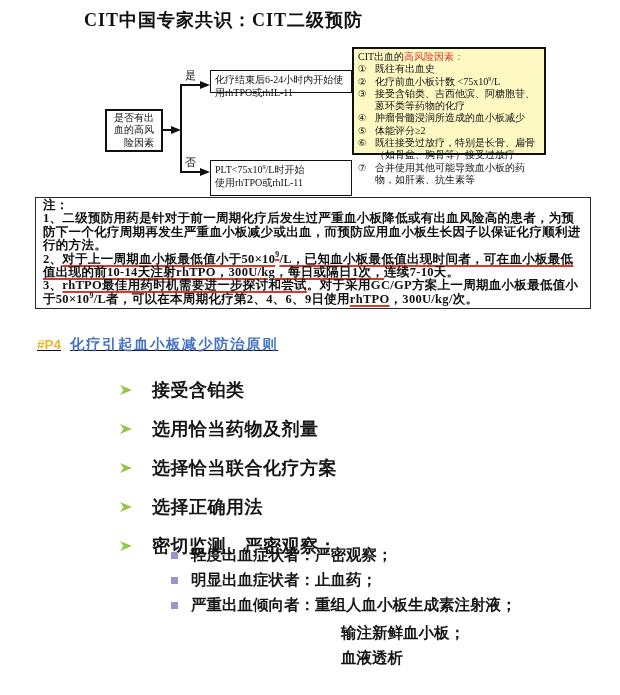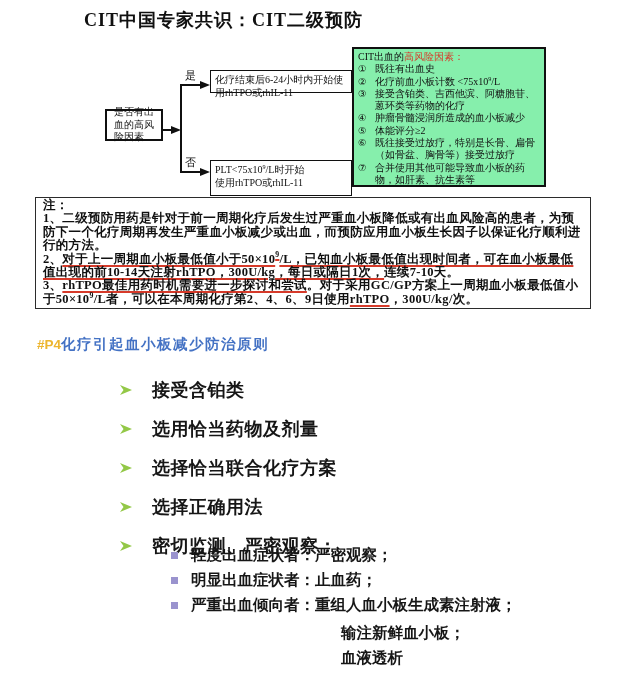--- a/index.html
+++ b/index.html
@@ -9,30 +9,30 @@
   
   .title{position:absolute;left:84px;top:9px;margin:0;
          font:bold 18px/22px "Liberation Serif","DejaVu Serif",serif;
          letter-spacing:1px;color:#101010;}
 
   
   .connectors{position:absolute;left:0;top:0;pointer-events:none;}
   .fbox{position:absolute;box-sizing:border-box;background:#fff;border:1.5px solid #101010;
         font:10px/12.6px "Liberation Serif","DejaVu Serif",serif;color:#101010;
         padding:3px 4px;white-space:pre-line;}
-  .decision{left:105px;top:109px;width:58px;height:32px;border-width:2.5px;
-            display:flex;align-items:center;justify-content:center;text-align:left;padding:1px;}
+  .decision{left:105px;top:109px;width:58px;height:43px;border-width:2.5px;
+            display:flex;align-items:center;justify-content:center;text-align:right;padding:1px;}
   .yesbox{left:210px;top:70px;width:142px;height:23px;}
   .nobox{left:210px;top:160px;width:142px;height:36px;}
   .flabel{position:absolute;font:11px/11px "Liberation Serif","DejaVu Serif",serif;color:#101010;}
   .flabel.yes{left:185px;top:70px;}
   .flabel.no{left:185px;top:157px;}
 
-  .riskbox{position:absolute;left:352px;top:47px;width:194px;height:140px;box-sizing:border-box;
-           border:2px solid #101010;padding:2px 4px;background:#86efac;
+  .riskbox{position:absolute;left:352px;top:47px;width:194px;height:108px;box-sizing:border-box;
+           border:2px solid #101010;padding:2px 4px;background:#fef9c3;
            font:10px/12.3px "Liberation Serif","DejaVu Serif",serif;color:#101010;}
   .risk-header{white-space:nowrap;}
   .risk-item{display:flex;}
   .risk-num{flex:none;width:17px;font-family:"DejaVu Sans",sans-serif;font-size:9.5px;}
   .risk-text{flex:1;}
 
   
   .notebox{position:absolute;left:35px;top:197px;width:556px;height:112px;box-sizing:border-box;
            border:1.5px solid #2b2b2b;padding:1px 7px;background:#fff;
            font:bold 12.5px/13.4px "Liberation Serif","DejaVu Serif",serif;
@@ -40,21 +40,21 @@
   .notebox p{margin:0;}
   .note-label{margin:0;}
 
   
   .red{color:var(--red,#d63a2a);}
   .redline{text-decoration:underline;text-decoration-color:var(--red,#d63a2a);
            text-decoration-thickness:1.5px;text-underline-offset:2px;margin-top:23px;}
   .sup{vertical-align:super;font-size:0.62em;line-height:0;}
 
   
-  .section-heading{position:absolute;left:37px;top:335px;display:flex;align-items:baseline;}
+  .section-heading{position:absolute;left:37px;top:335px;display:flex;align-items:baseline;gap:9px;text-decoration:underline;}
   .ptag{font:bold 13.5px "Liberation Sans","DejaVu Sans",sans-serif;color:var(--accent-gold,#edb52e);}
   .stitle{font:bold 14.5px "Liberation Sans","DejaVu Sans",sans-serif;
           color:var(--accent-blue,#4472c4);letter-spacing:1.5px;}
 
   
   .principles{position:absolute;left:119px;top:379px;margin:0;padding:0;list-style:none;}
   .principles li{display:flex;align-items:center;gap:19px;margin:0 0 17px 0;
                  font:bold 18px/22px "Liberation Sans","DejaVu Sans",sans-serif;
                  letter-spacing:0.5px;color:#161616;}
   .arrow-bullet{flex:none;display:inline-flex;}

